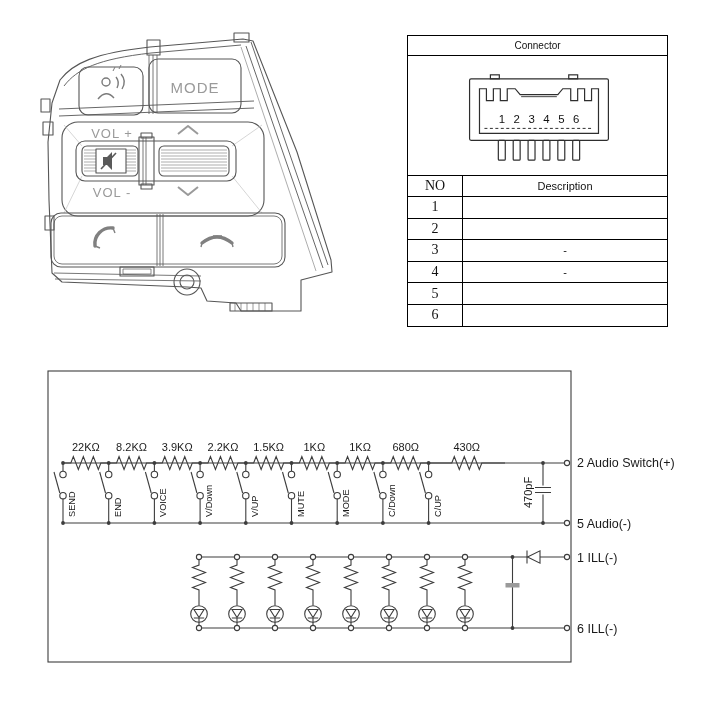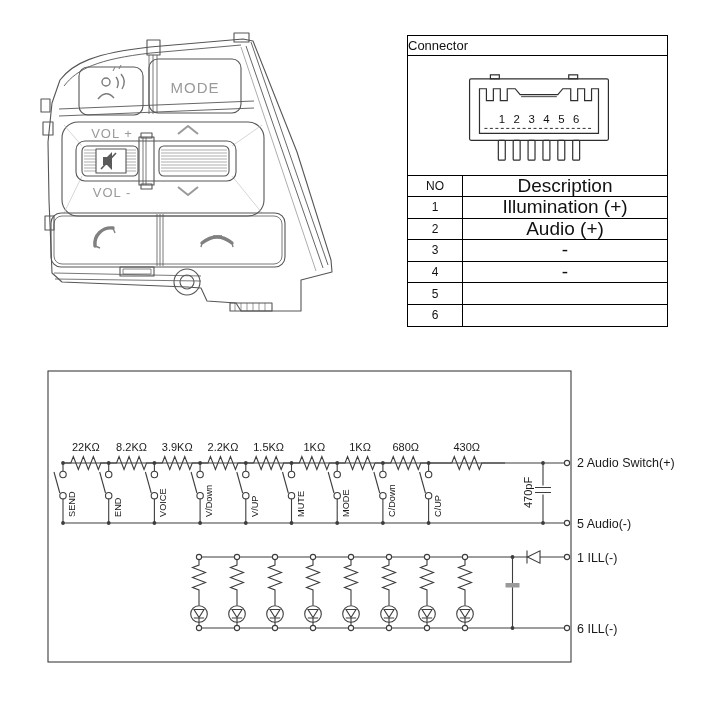--- a/index.html
+++ b/index.html
@@ -4,28 +4,28 @@
 <style>
   html,body{margin:0;padding:0;background:#fff;}
   .page{position:relative;width:701px;height:701px;background:#fff;overflow:hidden;
         font-family:"Liberation Sans", sans-serif;color:#111;}
   svg text{font-family:"Liberation Sans", sans-serif;}
   
   #illustration{position:absolute;left:35px;top:30px;}
   
   .connector-panel{position:absolute;left:407px;top:35px;width:261px;
         border:1px solid #000;background:#fff;box-sizing:border-box;}
-  .tbl-title{height:19px;line-height:19px;text-align:left;font-size:13px;border-bottom:1px solid #000;}
+  .tbl-title{height:19px;line-height:19px;text-align:center;font-size:10px;border-bottom:1px solid #000;}
   .tbl-drawing{height:119px;border-bottom:1px solid #000;}
   .tbl-head{display:flex;height:20px;border-bottom:1px solid #000;}
   .tbl-row{display:flex;height:20.6px;border-bottom:1px solid #000;}
   .tbl-row:last-child{border-bottom:none;}
-  .c-no{width:55px;border-right:1px solid #000;font-size:12px;
-        display:flex;align-items:center;justify-content:center;box-sizing:border-box;}
-  .c-desc{flex:1;text-align:center;font-size:19px;display:flex;align-items:center;justify-content:center;}
+  .c-no{width:55px;border-right:1px solid #000;font-size:14px;
+        display:flex;align-items:center;justify-content:center;box-sizing:border-box;font-family:Liberation Serif, serif;}
+  .c-desc{flex:1;text-align:center;font-size:11px;display:flex;align-items:center;justify-content:center;}
   
   #circuit{position:absolute;left:0;top:355px;}
 </style>
 </head>
 <body>
 
 <div class="page">
 
   <svg id="illustration" width="330" height="300" viewBox="0 0 330 300">
     <g fill="none" stroke="#565656" stroke-width="1.1" stroke-linejoin="round">
@@ -135,25 +135,23 @@
           </g>
       </svg>
     </div>
     <div class="tbl-head">
       <div class="c-no">NO</div>
       <div class="c-desc">Description</div>
     </div>
     <div id="tbl-rows">
         <div class="tbl-row">
           <div class="c-no">1</div>
-          <div class="c-desc">Illumination (+)</div>
         </div>
         <div class="tbl-row">
           <div class="c-no">2</div>
-          <div class="c-desc">Audio (+)</div>
         </div>
         <div class="tbl-row">
           <div class="c-no">3</div>
           <div class="c-desc">-</div>
         </div>
         <div class="tbl-row">
           <div class="c-no">4</div>
           <div class="c-desc">-</div>
         </div>
         <div class="tbl-row">

